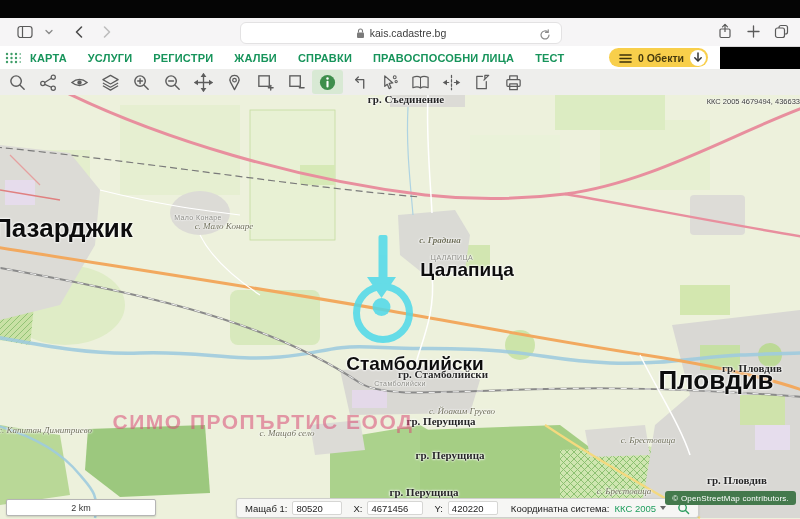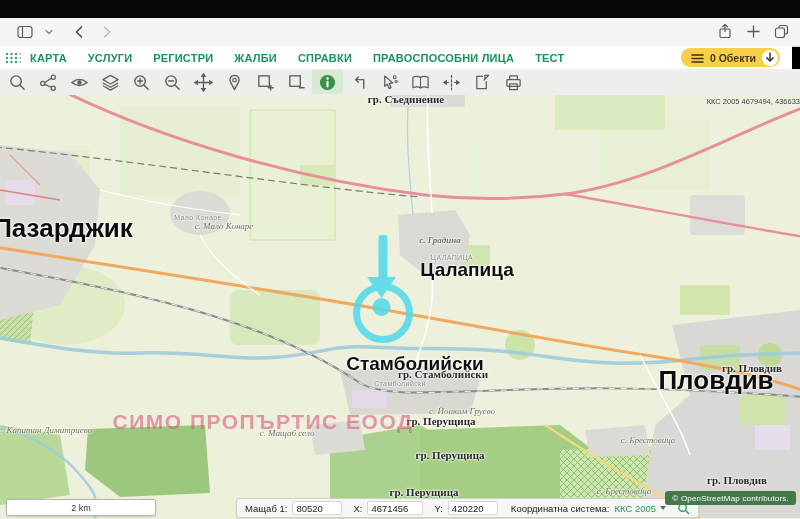--- a/index.html
+++ b/index.html
@@ -16,21 +16,21 @@
   .chrome-left{display:flex;align-items:center;gap:6px;padding-left:16px;width:215px;}
   .cicon{width:18px;height:18px;display:flex;align-items:center;justify-content:center;}
   .cicon svg{display:block;}
   #address-pill{position:absolute;left:240px;top:4px;width:320px;height:20px;background:#fff;
           border:1px solid #e3e2e3;border-radius:6px;display:flex;align-items:center;justify-content:center;
           font-size:10.5px;color:#3c3c3c;gap:4px;}
   #address-reload{position:absolute;right:7px;top:3px;}
   .chrome-right{position:absolute;right:10px;top:4px;display:flex;gap:10px;align-items:center;}
 
   
-  #navbar{position:absolute;left:0;top:46px;width:792px;height:23px;background:#ffffff;
+  #navbar{position:absolute;left:0;top:46px;width:720px;height:23px;background:#ffffff;
           display:flex;align-items:center;border-bottom:1px solid #ececec;}
   #nav-grid{padding:0 9px 0 5px;display:flex;align-items:center;}
   .nav-item{font-size:11px;font-weight:700;color:#17945b;letter-spacing:.2px;margin-right:21px;
             text-decoration:none;cursor:pointer;white-space:nowrap;}
   #objects-pill{position:absolute;right:12px;top:2px;height:19px;background:#f8cf4b;border-radius:11px;
             display:flex;align-items:center;gap:6px;padding:0 2px 0 10px;cursor:pointer;}
   #objects-pill .cnt{font-size:10.5px;font-weight:700;color:#463a0e;}
   #objects-dl{width:16px;height:16px;background:#fff;border-radius:50%;display:flex;align-items:center;justify-content:center;}
 
   
@@ -100,20 +100,35 @@
           <path d="M7.5,2 L2.5,7 L7.5,12" fill="none" stroke="#4c4c4c" stroke-width="1.6" stroke-linecap="round" stroke-linejoin="round"></path>
         </svg>
     </span>
     <span class="cicon" style="margin-left:4px;">
       <svg width="10" height="14" viewBox="0 0 10 14">
           <path d="M2.5,2 L7.5,7 L2.5,12" fill="none" stroke="#bdbdbd" stroke-width="1.6" stroke-linecap="round" stroke-linejoin="round"></path>
         </svg>
     </span>
   </div>
 
+  <div id="address-pill">
+    <span class="cicon" style="width:10px;height:12px;">
+      <svg width="9" height="11" viewBox="0 0 9 11">
+          <rect x="1" y="4.5" width="7" height="5.5" rx="1" fill="#7b7b7b"></rect>
+          <path d="M2.5,4.5 V3 a2,2 0 0 1 4,0 V4.5" fill="none" stroke="#7b7b7b" stroke-width="1.1"></path>
+        </svg>
+    </span>
+    <span>kais.cadastre.bg</span>
+    <span class="cicon" id="address-reload">
+      <svg width="12" height="12" viewBox="0 0 12 12">
+          <path d="M10,6 a4,4 0 1 1 -1.2,-2.9" fill="none" stroke="#8a8a8a" stroke-width="1.2" stroke-linecap="round"></path>
+          <path d="M9.2,0.8 L9.2,3.4 L6.6,3.4" fill="none" stroke="#8a8a8a" stroke-width="1.2" stroke-linecap="round" stroke-linejoin="round"></path>
+        </svg>
+    </span>
+  </div>
 
   <div class="chrome-right">
     <span class="cicon">
       <svg width="14" height="16" viewBox="0 0 14 16">
           <rect x="2" y="6" width="10" height="8.5" rx="1.2" fill="none" stroke="#5a5a5a" stroke-width="1.2"></rect>
           <line x1="7" y1="1.5" x2="7" y2="9" stroke="#5a5a5a" stroke-width="1.2"></line>
           <path d="M4.5,3.8 L7,1.3 L9.5,3.8" fill="none" stroke="#5a5a5a" stroke-width="1.2" stroke-linecap="round" stroke-linejoin="round"></path>
         </svg>
     </span>
     <span class="cicon">

